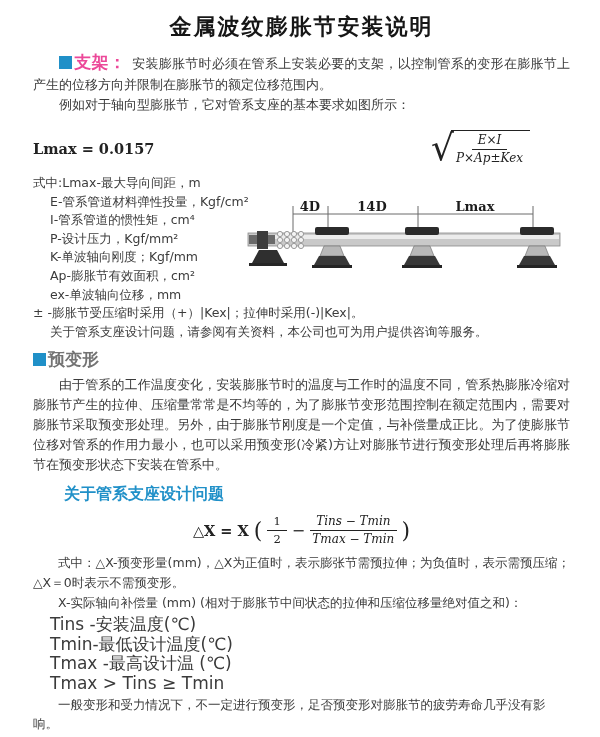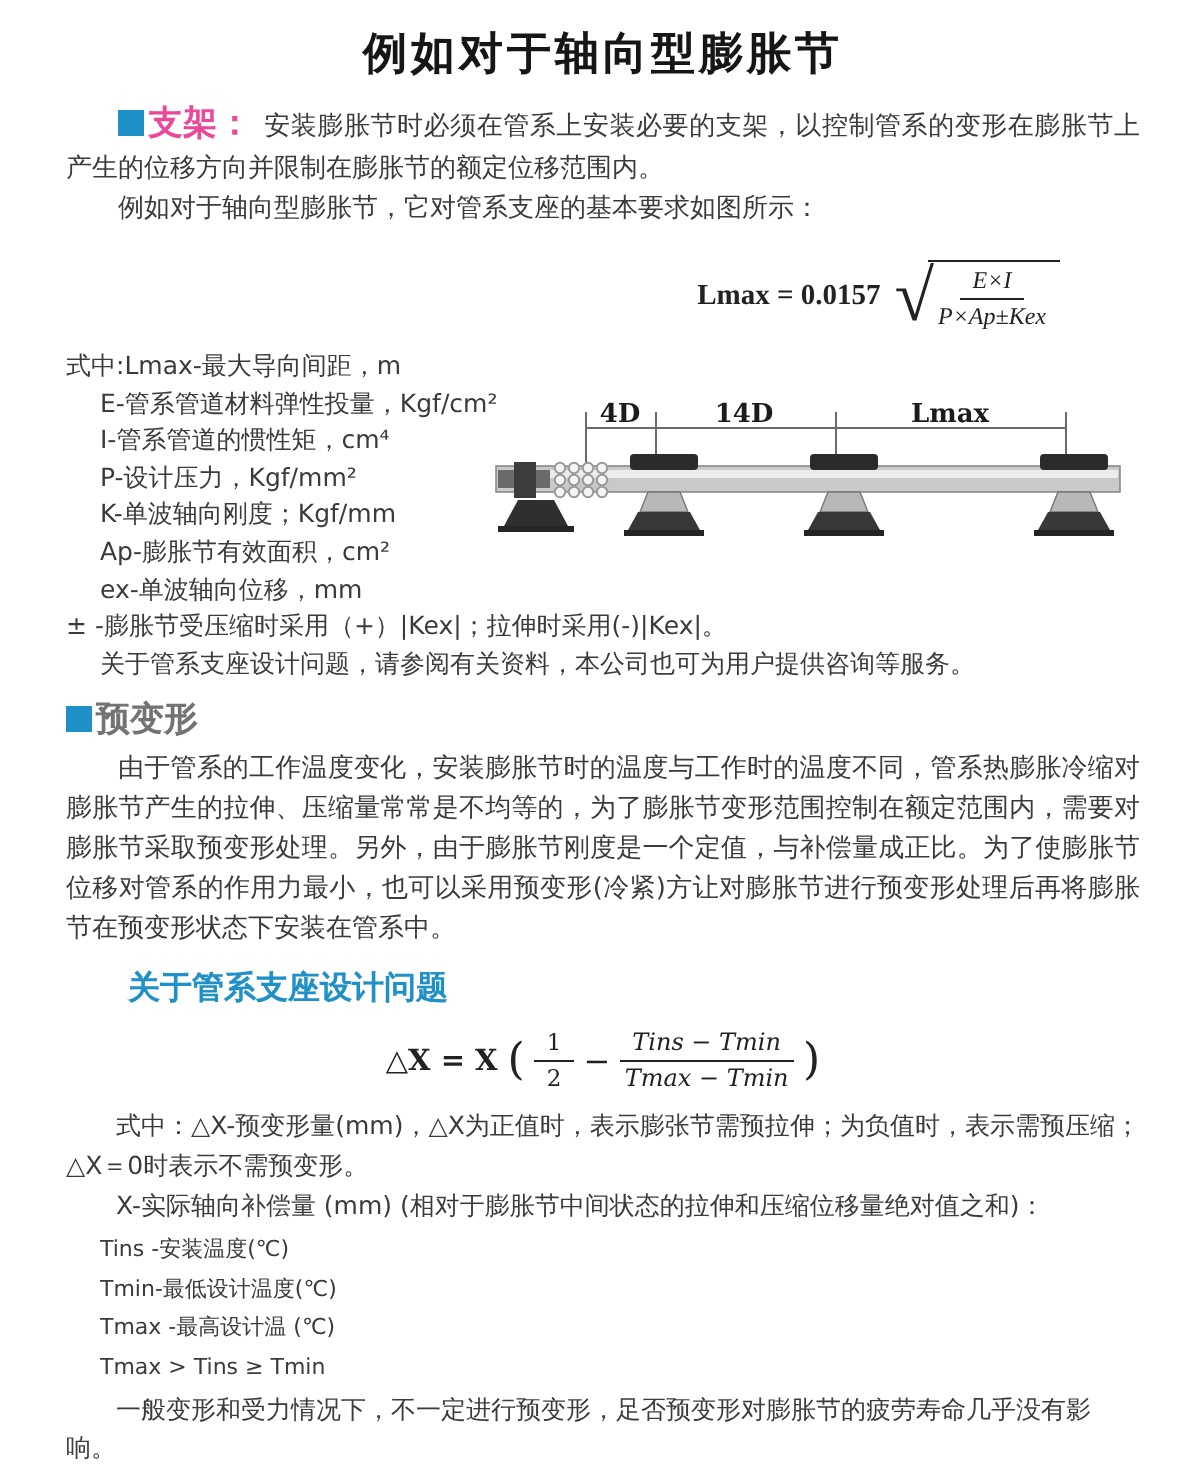--- a/index.html
+++ b/index.html
@@ -44,23 +44,22 @@
     color:#3b3b3b;
   }
   .p-sec1 { margin-top:10px; }
   .p-example { margin-top:0; line-height:20px; }
 
   
   .formula { font-family:"DejaVu Serif", serif; color:#222222; }
   .formula1 {
     margin-top:12px;
     height:42px;
-    display:flex; justify-content:flex-end; align-items:center;
+    display:flex; justify-content:space-between; align-items:center;
     margin-right:40px;
-    font-family:Liberation Serif, serif;
   }
   .f-bold { font-weight:700; font-size:14.5px; }
   .f1-lhs { margin-right:7px; }
   .sqrt { display:flex; align-items:center; }
   .rad-sym { font-size:36px; line-height:34px; font-weight:400; margin-right:-3px; }
   .radicand { border-top:1.6px solid #222; padding:2px 7px 0 5px; }
   .frac {
     display:flex; flex-direction:column; align-items:center;
     font-size:12px; line-height:1.25; font-style:italic;
   }
@@ -86,29 +85,29 @@
 
   .blue-sub { color:#2090c8; font-size:16px; font-weight:600; }
   .sub1 { margin:9px 0 0 31px; }
 
   .formula2 {
     margin-top:7px; height:36px;
     display:flex; justify-content:center; align-items:center; gap:5px;
   }
   .p-fx { font-size:12.5px; line-height:20px; text-indent:2em; text-align:justify; }
   .p-fx-first { margin-top:5px; }
-  .temps { margin-top:2px; font-size:11px; line-height:19.5px; padding-left:17px; }
+  .temps { margin-top:2px; font-size:17px; line-height:19.5px; padding-left:17px; }
   .note-line { font-size:12.5px; line-height:19px; text-indent:2em; margin-top:2px; }
 </style>
 </head>
 <body>
 
 <div class="page">
 
-  <h1 class="title">例如对于轴向型膨胀节</h1>
+  <h1 class="title">金属波纹膨胀节安装说明</h1>
 
   <p class="body-p p-sec1">
     <span class="inline-head"><span class="sq"></span><span>支架：</span></span><span>安装膨胀节时必须在管系上安装必要的支架，以控制管系的变形在膨胀节上产生的位移方向并限制在膨胀节的额定位移范围内。</span>
   </p>
   <p class="body-p p-example">例如对于轴向型膨胀节，它对管系支座的基本要求如图所示：</p>
 
   <div class="formula formula1">
     <span class="f-bold f1-lhs">Lmax = 0.0157</span>
     <span class="sqrt">
       <span class="rad-sym">√</span>

